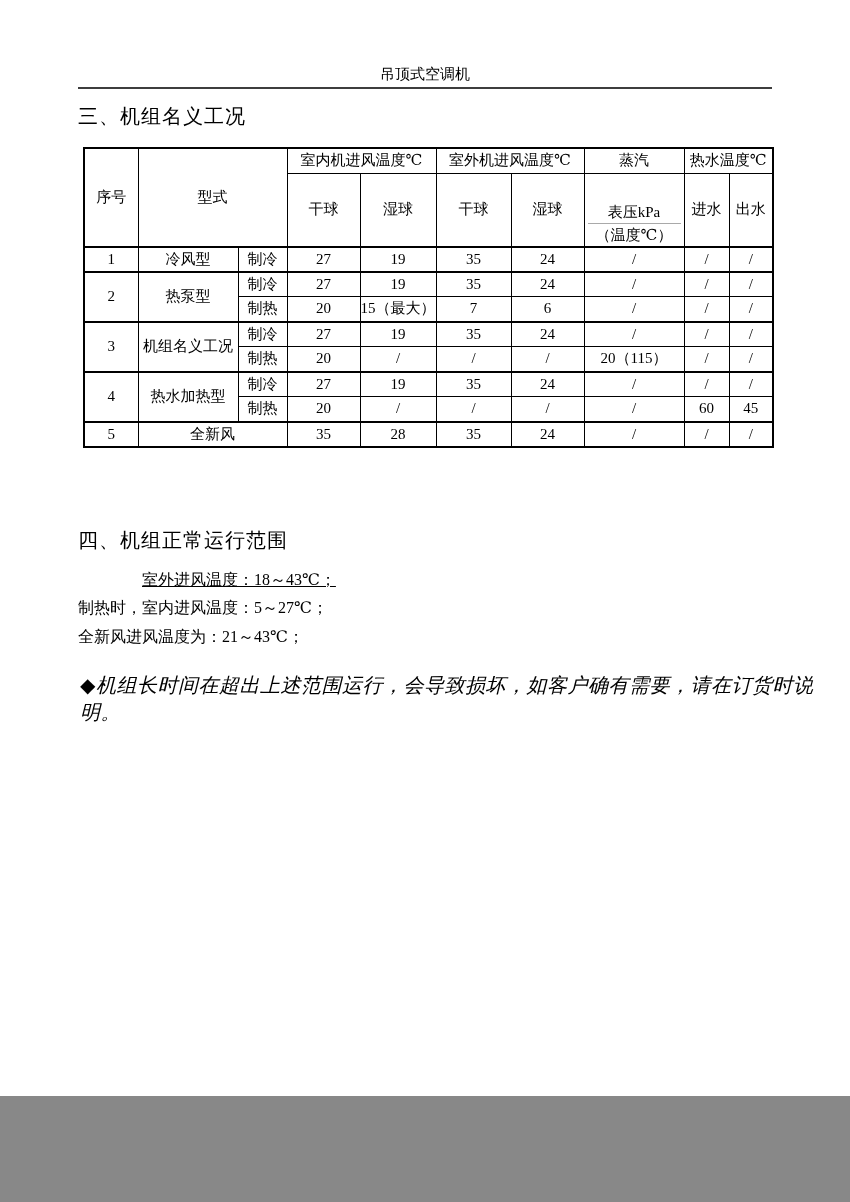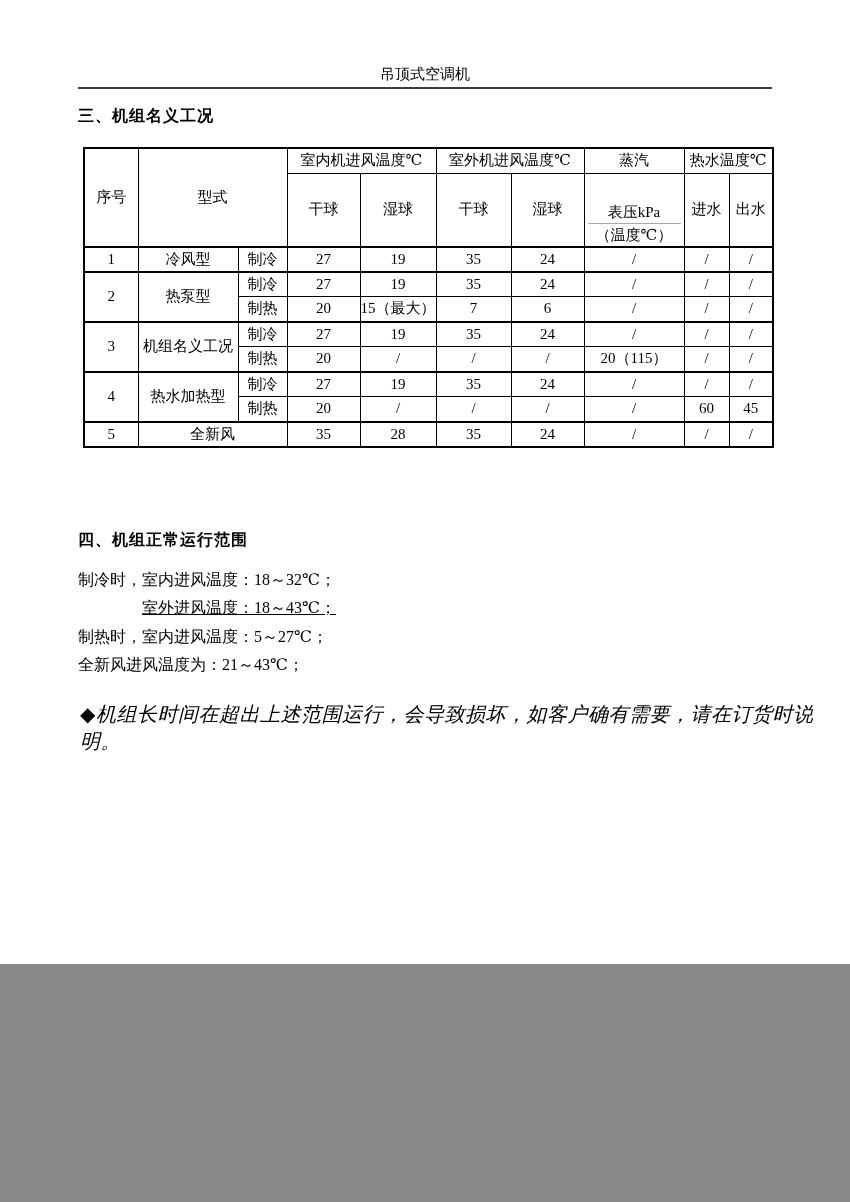--- a/index.html
+++ b/index.html
@@ -1,40 +1,40 @@
 <!DOCTYPE html>
 <html><head>
 <meta charset="utf-8">
 <style>
   html,body { margin:0; padding:0; background:#888; }
   .page {
     position: relative;
-    width: 850px; height: 964px;
+    width: 850px; height: 1096px;
     margin: 0 auto;
     background: #ffffff;
     color: #000;
     font-family: "Liberation Serif", "DejaVu Serif", serif;
     overflow: hidden;
   }
   .header-title {
     padding-top: 65px;
     text-align: center;
     font-size: 15px;
     line-height: 18px;
   }
   .header-rule {
     width: 694px;
     margin: 4px auto 0 auto;
     border-top: 2px solid #3d3d3d;
     height: 0;
   }
   .sec-title {
     margin: 15px 1px 0 78px;
-    font-size: 16px;
-    font-weight: 700;
+    font-size: 20px;
+    font-weight: 400;
     line-height: 24px;
     letter-spacing: 1px;
   }
   table.cond {
     margin: 19px 0 0 83px;
     border-collapse: collapse;
     table-layout: fixed;
     border: 2px solid #000;
   }
   table.cond td {
@@ -216,21 +216,20 @@
         <td>/</td>
         <td>/</td>
         <td>/</td>
       </tr>
     </tbody>
   </table>
 
   <div class="sec-title" style="margin-top:80px;">四、机组正常运行范围</div>
 
   <div class="range">
-    <div class="line">制冷时，室内进风温度：18～32℃；</div>
     <div class="line indent">室外进风温度：18～43℃；</div>
     <div class="line">制热时，室内进风温度：5～27℃；</div>
     <div class="line">全新风进风温度为：21～43℃；</div>
   </div>
 
   <div class="note">◆机组长时间在超出上述范围运行，会导致损坏，如客户确有需要，请在订货时说明。</div>
 
   <div class="page-number">3</div>
 
 </div>

